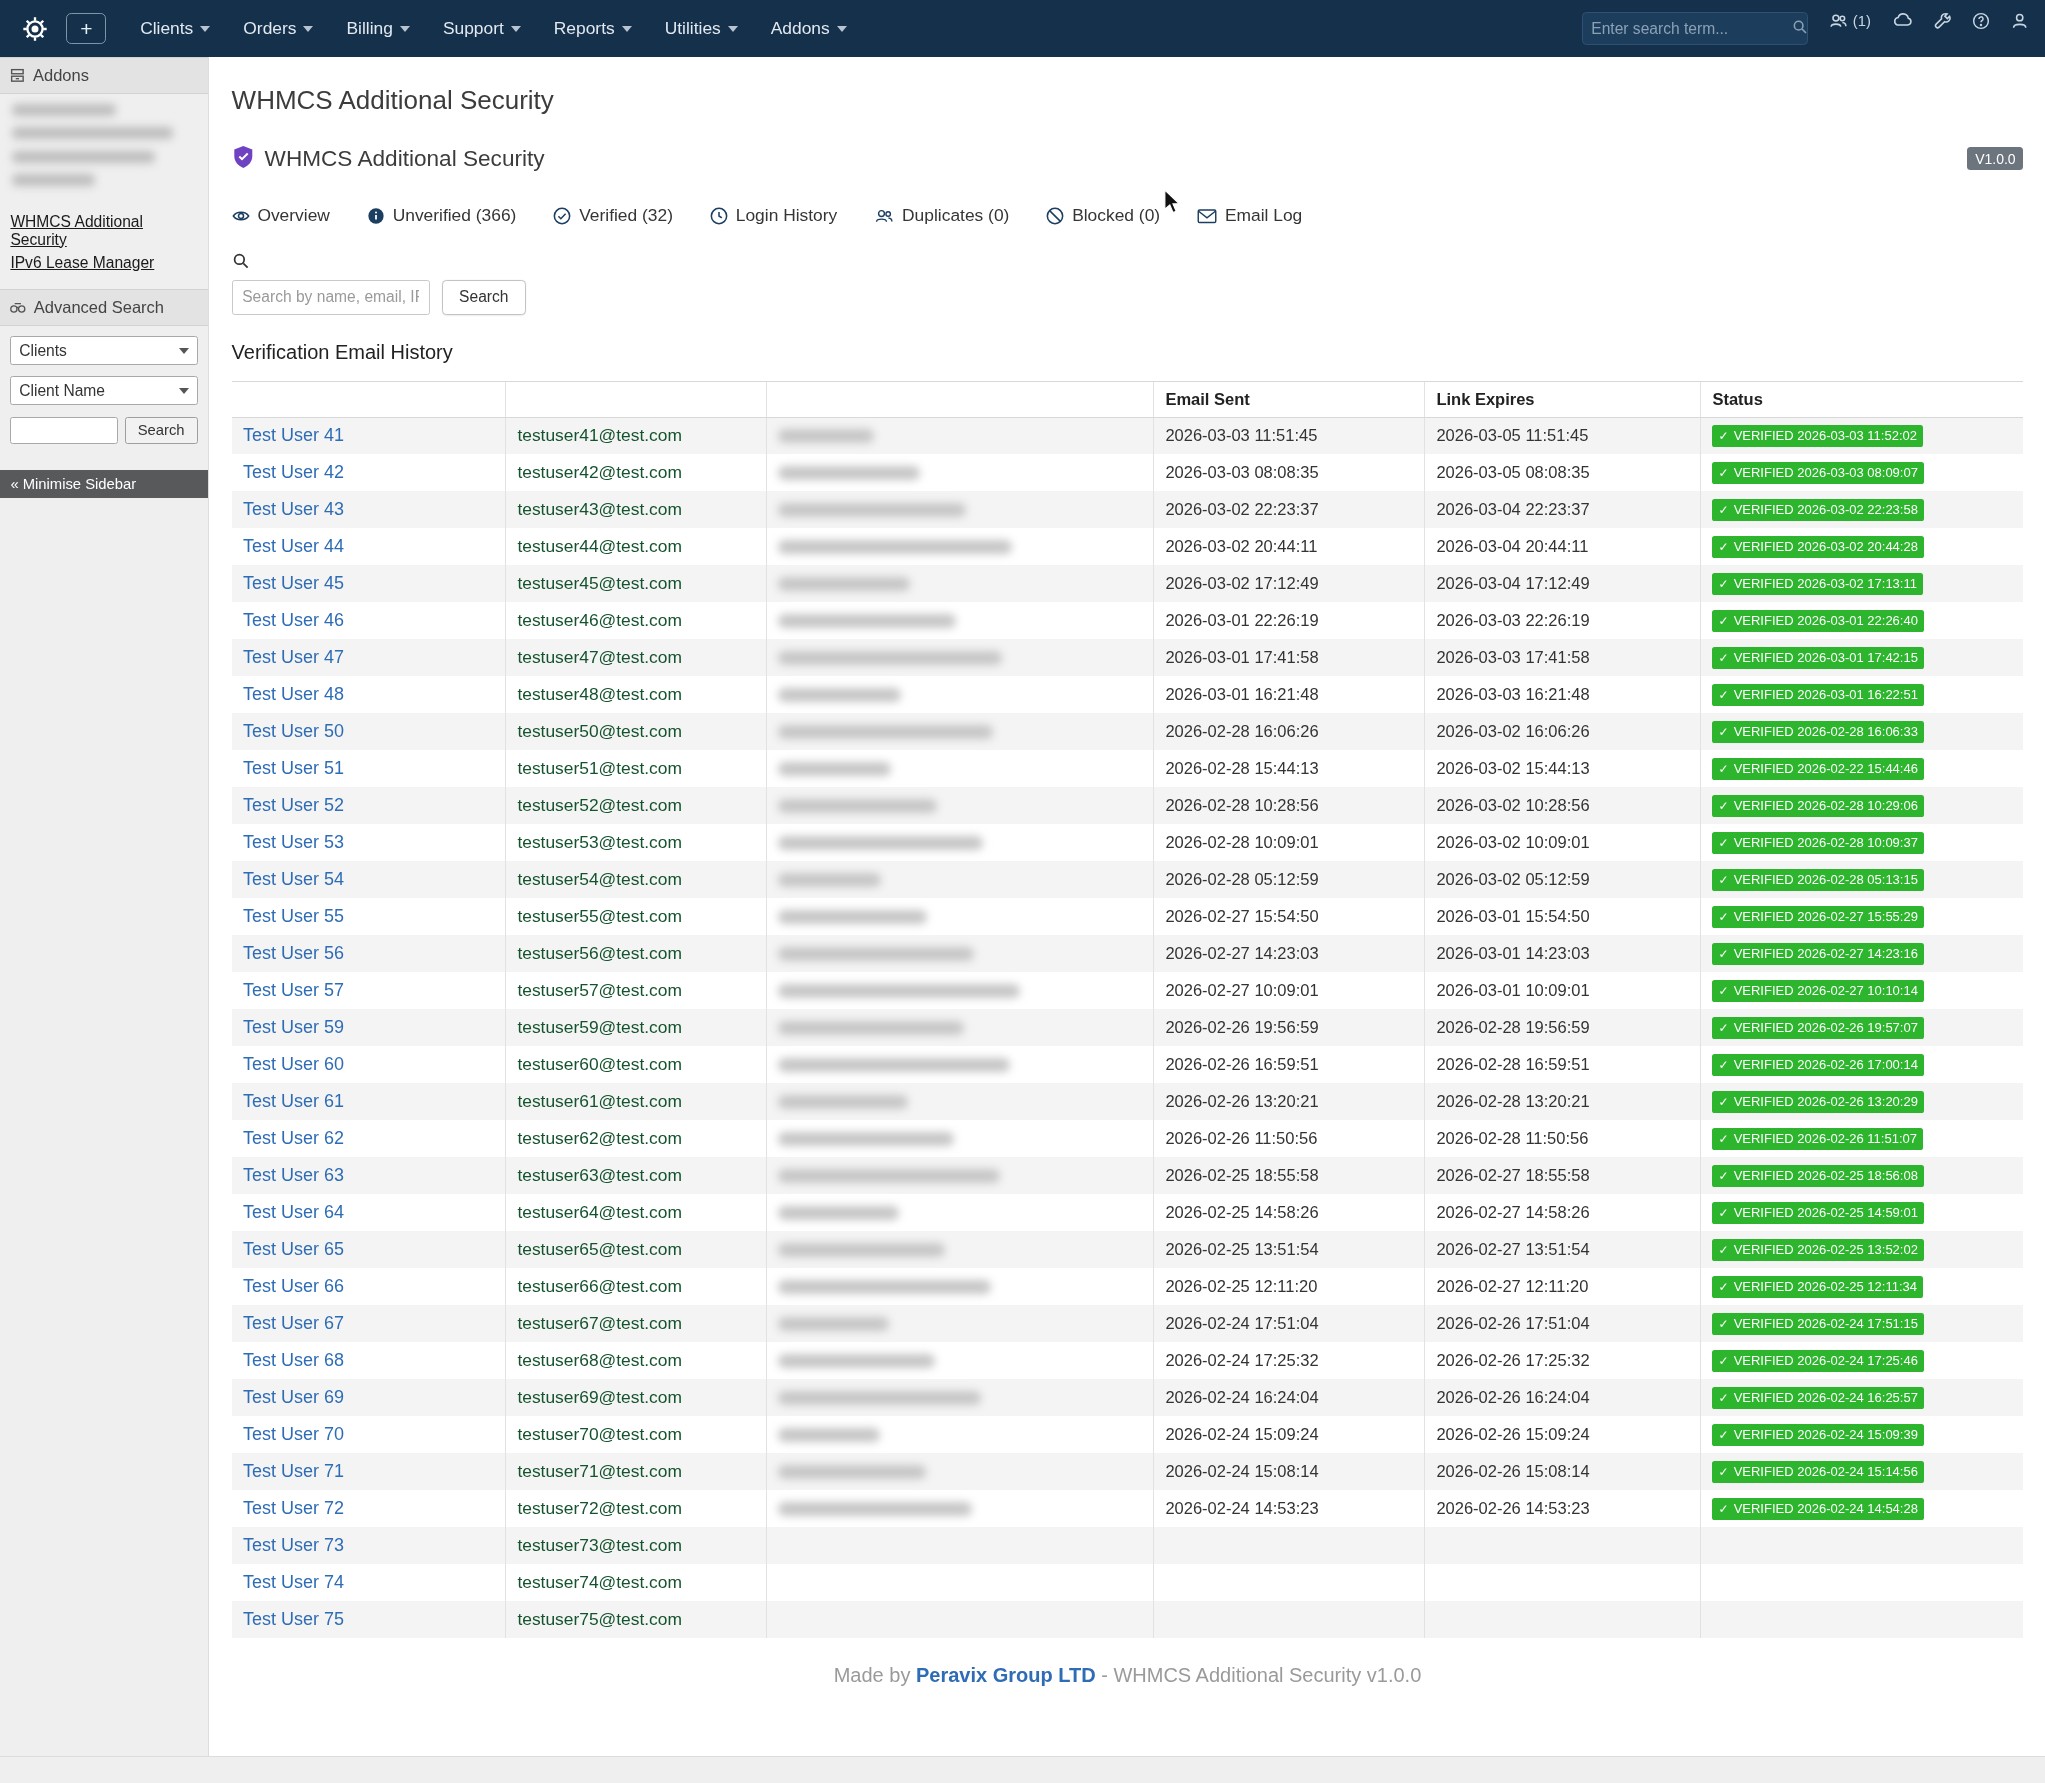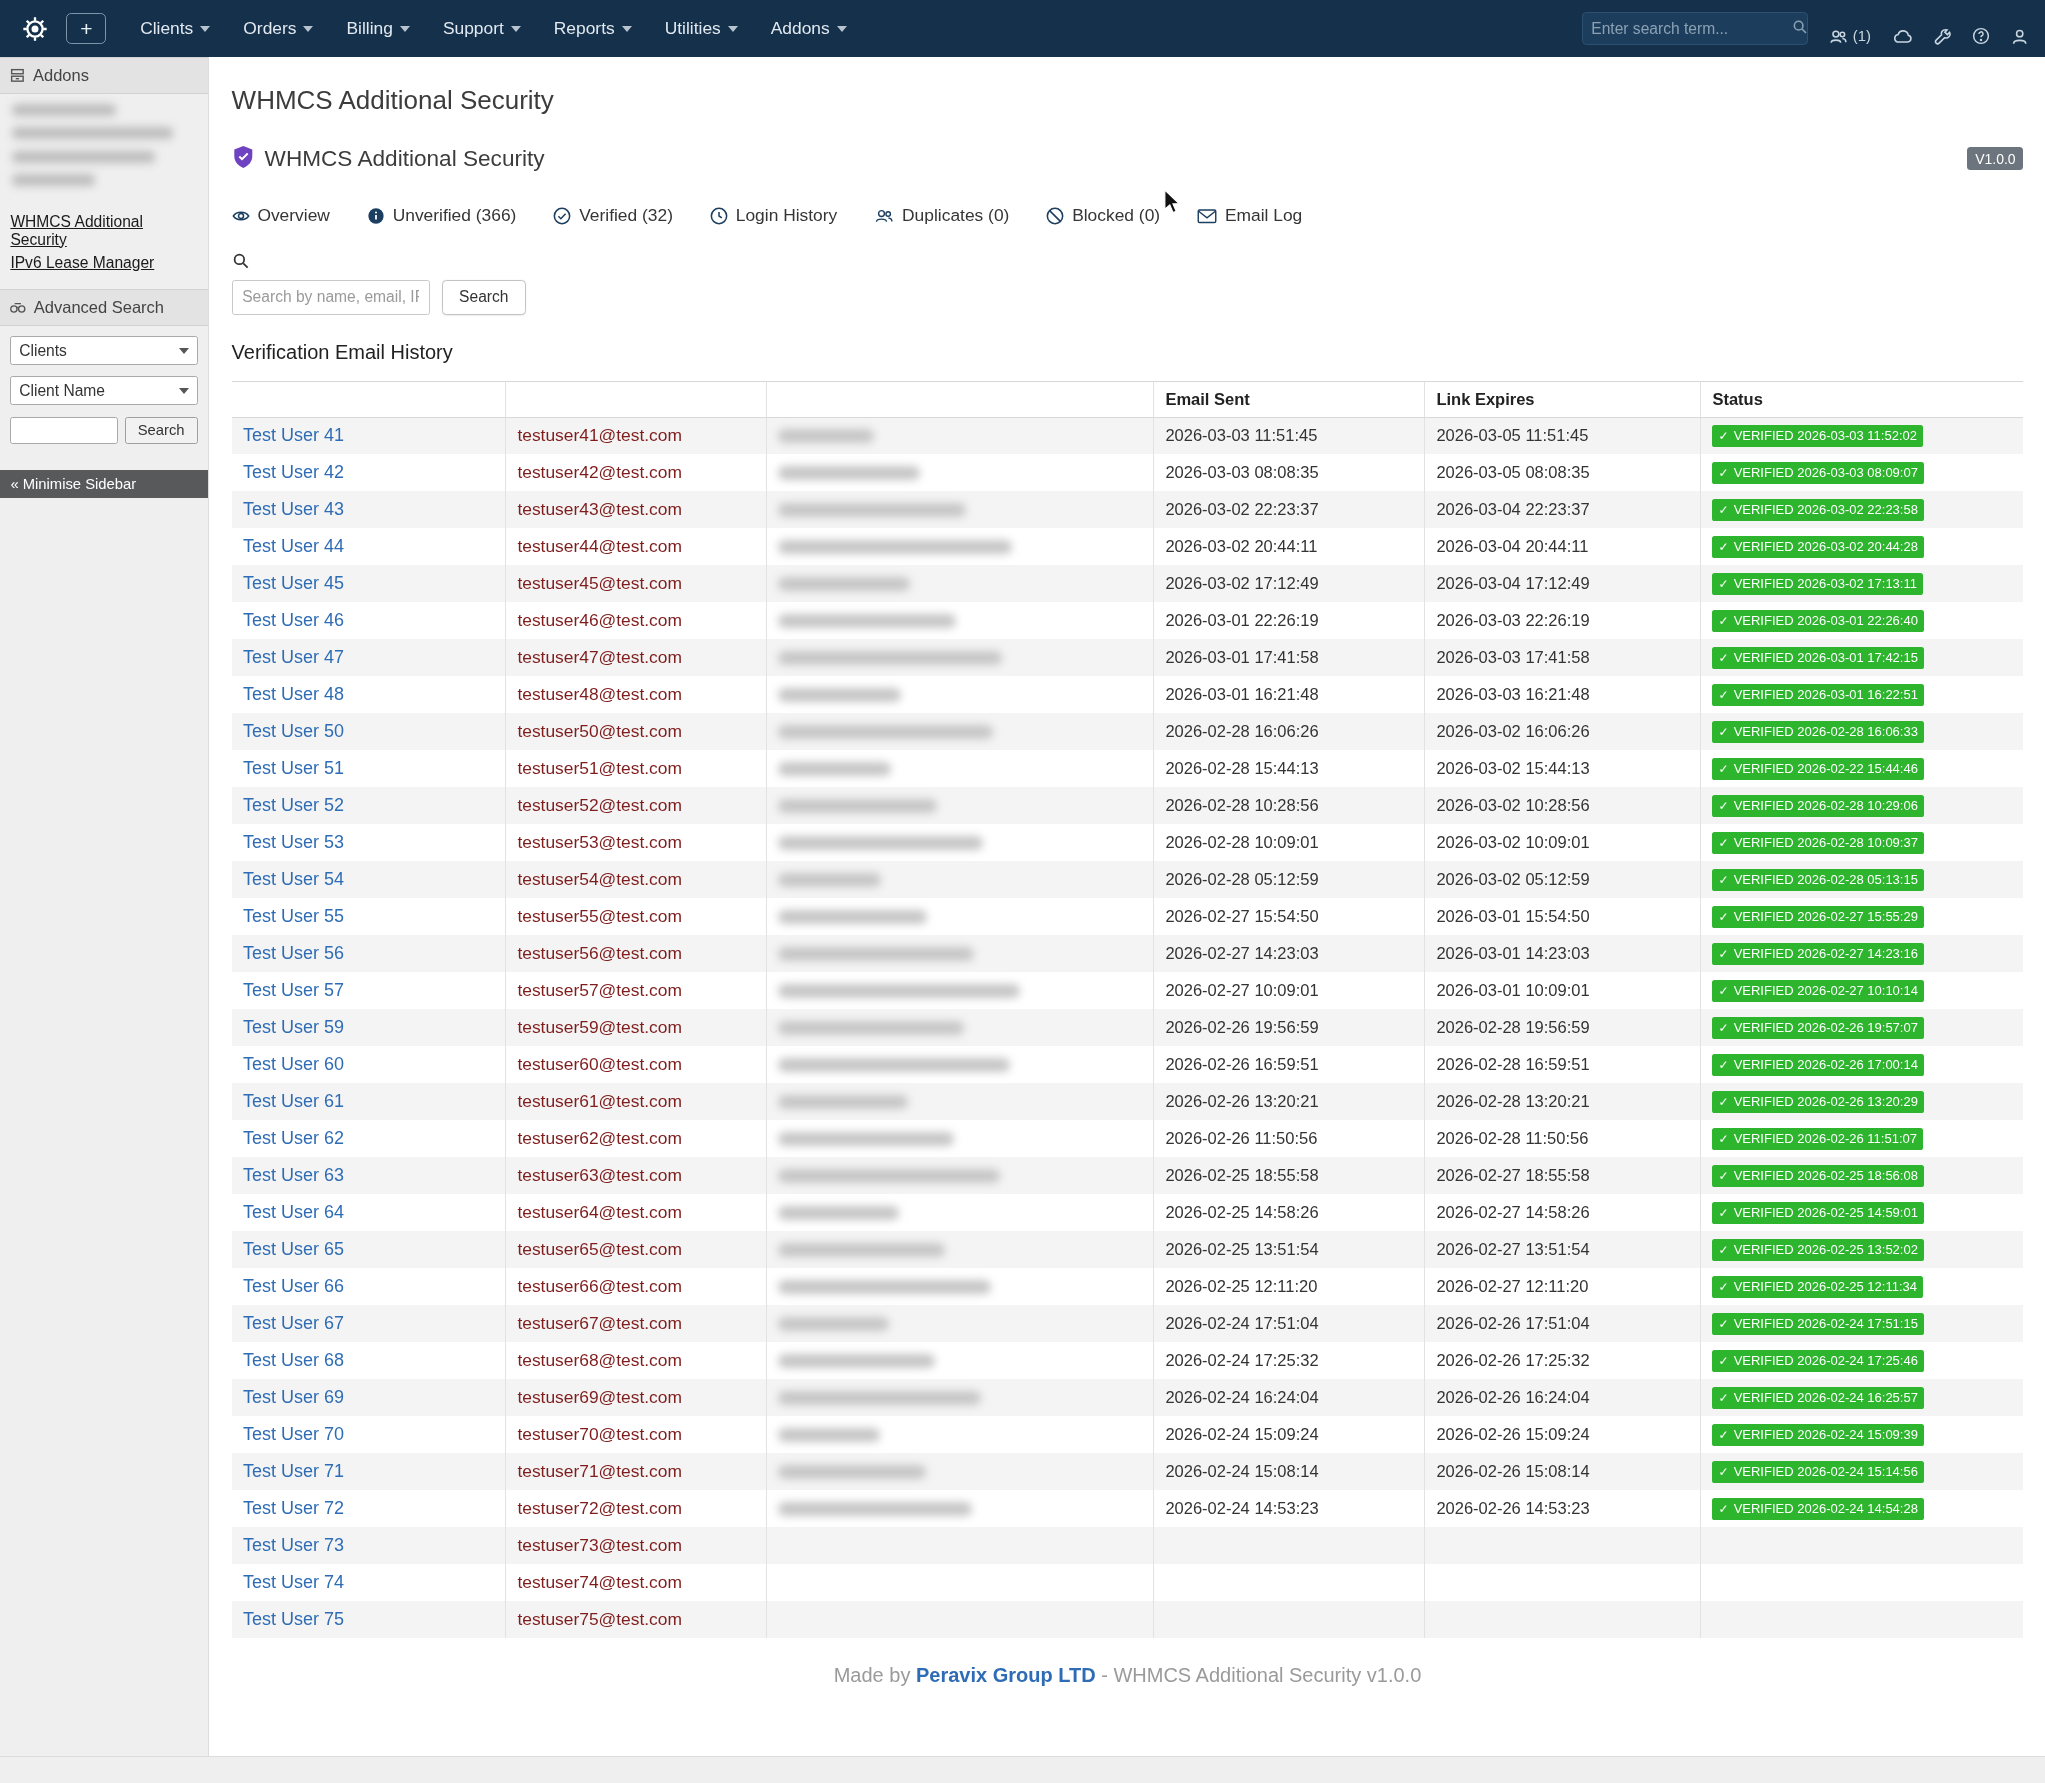--- a/index.html
+++ b/index.html
@@ -6,21 +6,21 @@
   html,body { width: 2046px; background:#fff; font-family:"Liberation Sans", sans-serif; color:#333; }
   body { position:relative; min-height:1783px; display:flex; flex-direction:column; }
 
   
   .navbar { height:57px; background:#14304a; display:flex; align-items:center; padding:0 17.4px; gap:8.7px; flex:0 0 auto; }
   .nav-logo { width:35px; height:35px; display:flex; align-items:center; justify-content:center; color:#fff; }
   .nav-add-btn { width:40px; height:31px; border:1.7px solid #7e94a8; border-radius:5.2px; background:transparent; color:#e6edf3; font-size:21px; line-height:1; display:flex; align-items:center; justify-content:center; cursor:pointer; margin:0 8.7px 0 5.2px; }
   .nav-menu { display:flex; align-items:center; }
   .nav-item { display:flex; align-items:center; gap:7px; color:#e2e9f0; font-size:17.4px; padding:0 16.5px; height:57px; cursor:pointer; }
   .caret { width:0; height:0; border-left:5.2px solid transparent; border-right:5.2px solid transparent; border-top:6px solid #b7c4d0; }
-  .nav-right { margin-left:auto; display:flex; align-items:flex-end; gap:21px; }
+  .nav-right { margin-left:auto; display:flex; align-items:flex-start; gap:21px; }
   .nav-search { display:flex; align-items:center; background:#1d3d5c; border:0.9px solid #2c5175; border-radius:4.3px; height:33px; width:226px; padding:0 8.7px; }
   .nav-search input { flex:1; background:transparent; border:0; outline:none; color:#c6d3de; font-size:15.6px; font-family:inherit; }
   .nav-search input::placeholder { color:#8ba1b4; }
   .nav-ico { display:flex; align-items:center; gap:5.2px; color:#c9d6e1; cursor:pointer; }
   .nav-ico svg { stroke:#c9d6e1; }
   .nav-count { color:#c9d6e1; font-size:14.8px; }
 
   
   .layout { display:flex; flex:1 0 auto; align-items:stretch; }
   .sidebar { width:209px; flex:0 0 209px; background:#efefef; border-right:0.9px solid #ddd; }
@@ -56,21 +56,21 @@
   .section-title { font-size:20px; font-weight:500; color:#222; margin:26px 0 17.4px; }
 
   table.email-table { width:100%; border-collapse:collapse; table-layout:fixed; }
   .email-table th { text-align:left; font-size:16.5px; font-weight:700; color:#222; padding:7.8px 11.3px; border-top:0.9px solid #d8d8d8; border-bottom:0.9px solid #d8d8d8; }
   .email-table th + th, .email-table td + td { border-left:0.9px solid #e2e2e2; }
   .email-table td { font-size:16.5px; color:#333; padding:5.2px 11.3px; height:37px; white-space:nowrap; overflow:hidden; }
   .email-table tbody tr:nth-child(odd) { background:#f4f4f4; }
   .col-name { width:274px; } .col-email { width:261px; } .col-redacted { width:387px; }
   .col-sent { width:271px; } .col-expires { width:276px; } .col-status { width:auto; }
   .name-link { color:#2e6cb5; font-size:18px; text-decoration:none; cursor:pointer; }
-  .email-text { color:#7f1d1d; font-size:17.4px; }
+  .email-text { color:#14532d; font-size:17.4px; }
   .redact-blob { height:14px; background:#c6c6c6; border-radius:7px; filter:blur(4.3px); }
   .badge { display:inline-flex; align-items:center; gap:5.2px; background:#2db52d; color:#fff; font-size:13px; padding:3.5px 6px; border-radius:2.6px; white-space:nowrap; }
   .badge::before { content:"✓"; font-size:12px; }
 
   .made-by { text-align:center; color:#9a9a9a; font-size:20px; margin:26px 0 40px; }
   .made-by a { color:#2e6cb5; font-weight:700; text-decoration:none; cursor:pointer; }
 
   
   .footer { flex:0 0 auto; display:flex; align-items:center; justify-content:space-between; background:#efefef; border-top:0.9px solid #ddd; padding:13px 19px; font-size:14.8px; color:#555; }
 

